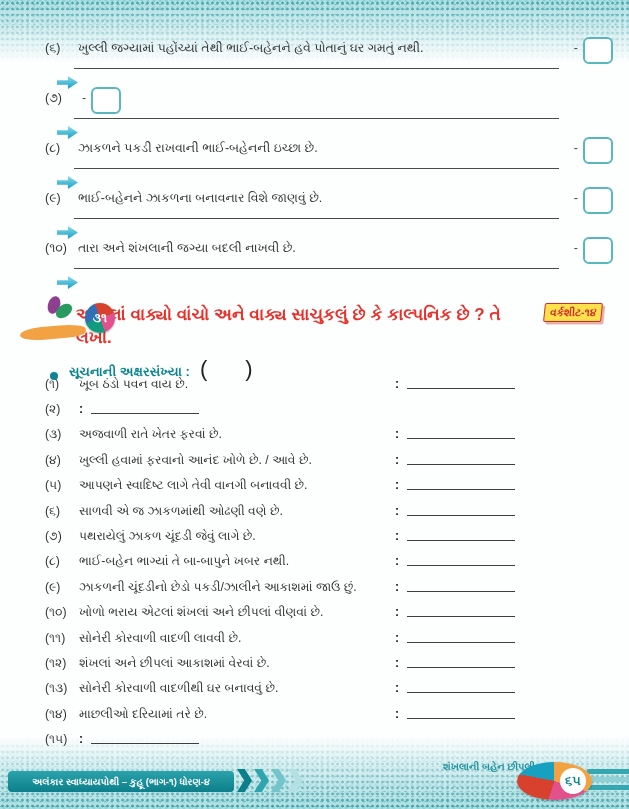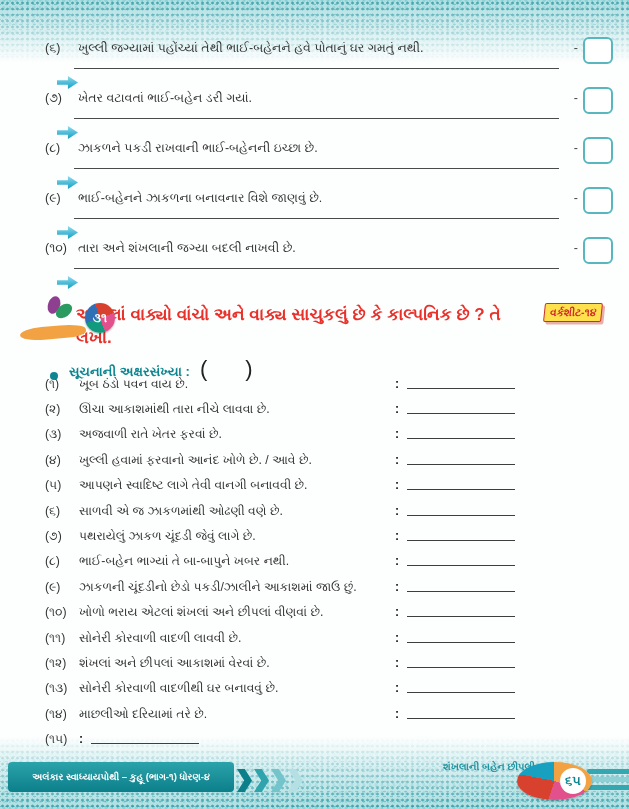--- a/index.html
+++ b/index.html
@@ -59,21 +59,21 @@
 
   
   .list-section{position:absolute;top:371px;left:0;right:0;}
   .l-row{height:25.4px;display:flex;align-items:center;padding-left:45px;font-size:12.3px;}
   .l-num{min-width:34px;flex:none;}
   .l-text{width:316px;flex:none;white-space:nowrap;overflow:hidden;}
   .l-colon{width:12px;flex:none;font-weight:bold;color:#222;}
   .l-line{width:108px;flex:none;border-bottom:1.6px solid #3e3e3e;height:9px;}
 
   
-  .f-bar{position:absolute;left:8px;bottom:17px;width:226px;height:30px;border-radius:4px;
+  .f-bar{position:absolute;left:8px;bottom:17px;width:226px;height:21px;border-radius:4px;
        background:linear-gradient(180deg,#2ba3ab,#0c7f8a);color:#fff;font-weight:bold;font-size:9.5px;
        display:flex;align-items:center;justify-content:center;white-space:nowrap;}
   .f-chevs{position:absolute;left:237px;bottom:17px;display:flex;gap:2px;}
   .f-chev{width:15px;height:23px;clip-path:polygon(0 0,52% 0,100% 50%,52% 100%,0 100%,48% 50%);}
   .f-chev:nth-child(1){background:#0c7f8a;}
   .f-chev:nth-child(2){background:#2fa4ad;}
   .f-chev:nth-child(3){background:#74c4cb;}
   .f-chev:nth-child(4){background:#b4e0e4;}
   .f-stripes{position:absolute;right:0;bottom:19px;width:42px;display:flex;flex-direction:column;gap:3px;}
   .f-stripe{height:5px;border-radius:2px 0 0 2px;}
@@ -101,21 +101,20 @@
         <span class="t-text">ખુલ્લી જગ્યામાં પહોંચ્યાં તેથી ભાઈ-બહેનને હવે પોતાનું ઘર ગમતું નથી.</span>
         <span class="t-dash">-</span>
         <span class="t-box"></span>
       </div>
       <div class="t-line"></div>
       <div class="t-arrow"></div>
     </div>
     <div class="t-group">
       <div class="t-row">
         <span class="t-num">(૭)</span>
-        <span class="t-text">ખેતર વટાવતાં ભાઈ-બહેન ડરી ગયાં.</span>
         <span class="t-dash">-</span>
         <span class="t-box"></span>
       </div>
       <div class="t-line"></div>
       <div class="t-arrow"></div>
     </div>
     <div class="t-group">
       <div class="t-row">
         <span class="t-num">(૮)</span>
         <span class="t-text">ઝાકળને પકડી રાખવાની ભાઈ-બહેનની ઇચ્છા છે.</span>
@@ -168,21 +167,20 @@
 
   <div class="list-section">
     <div class="l-row">
       <span class="l-num">(૧)</span>
       <span class="l-text">ખૂબ ઠંડો પવન વાય છે.</span>
       <span class="l-colon">:</span>
       <span class="l-line"></span>
     </div>
     <div class="l-row">
       <span class="l-num">(૨)</span>
-      <span class="l-text">ઊંચા આકાશમાંથી તારા નીચે લાવવા છે.</span>
       <span class="l-colon">:</span>
       <span class="l-line"></span>
     </div>
     <div class="l-row">
       <span class="l-num">(૩)</span>
       <span class="l-text">અજવાળી રાતે ખેતર ફરવાં છે.</span>
       <span class="l-colon">:</span>
       <span class="l-line"></span>
     </div>
     <div class="l-row">

